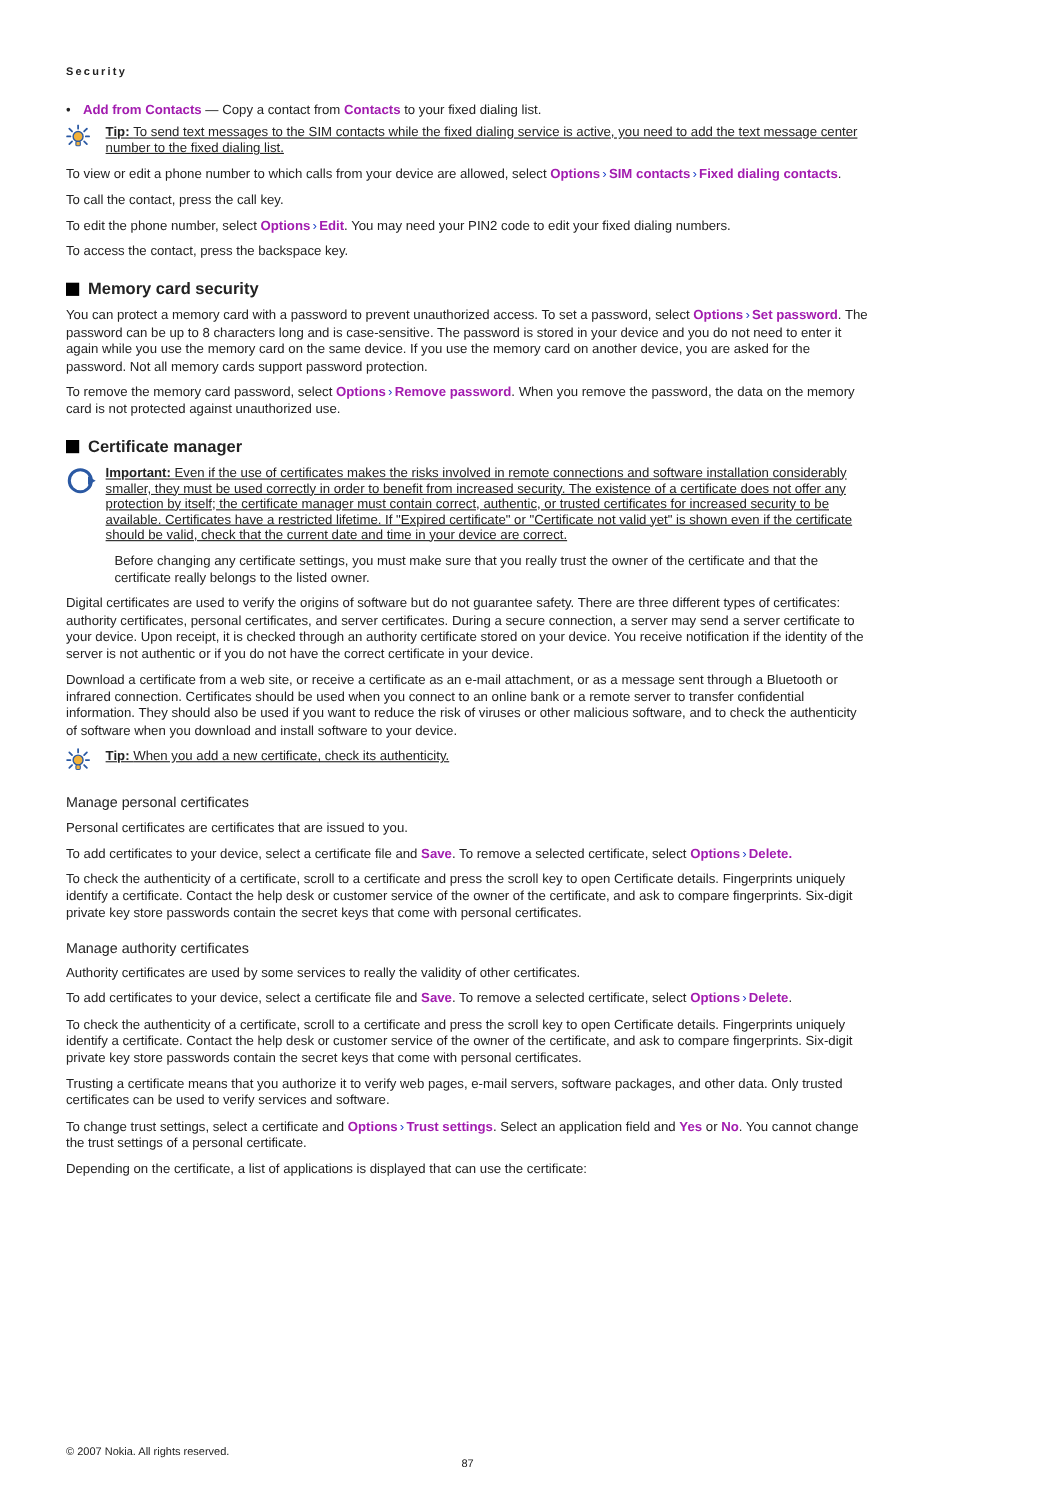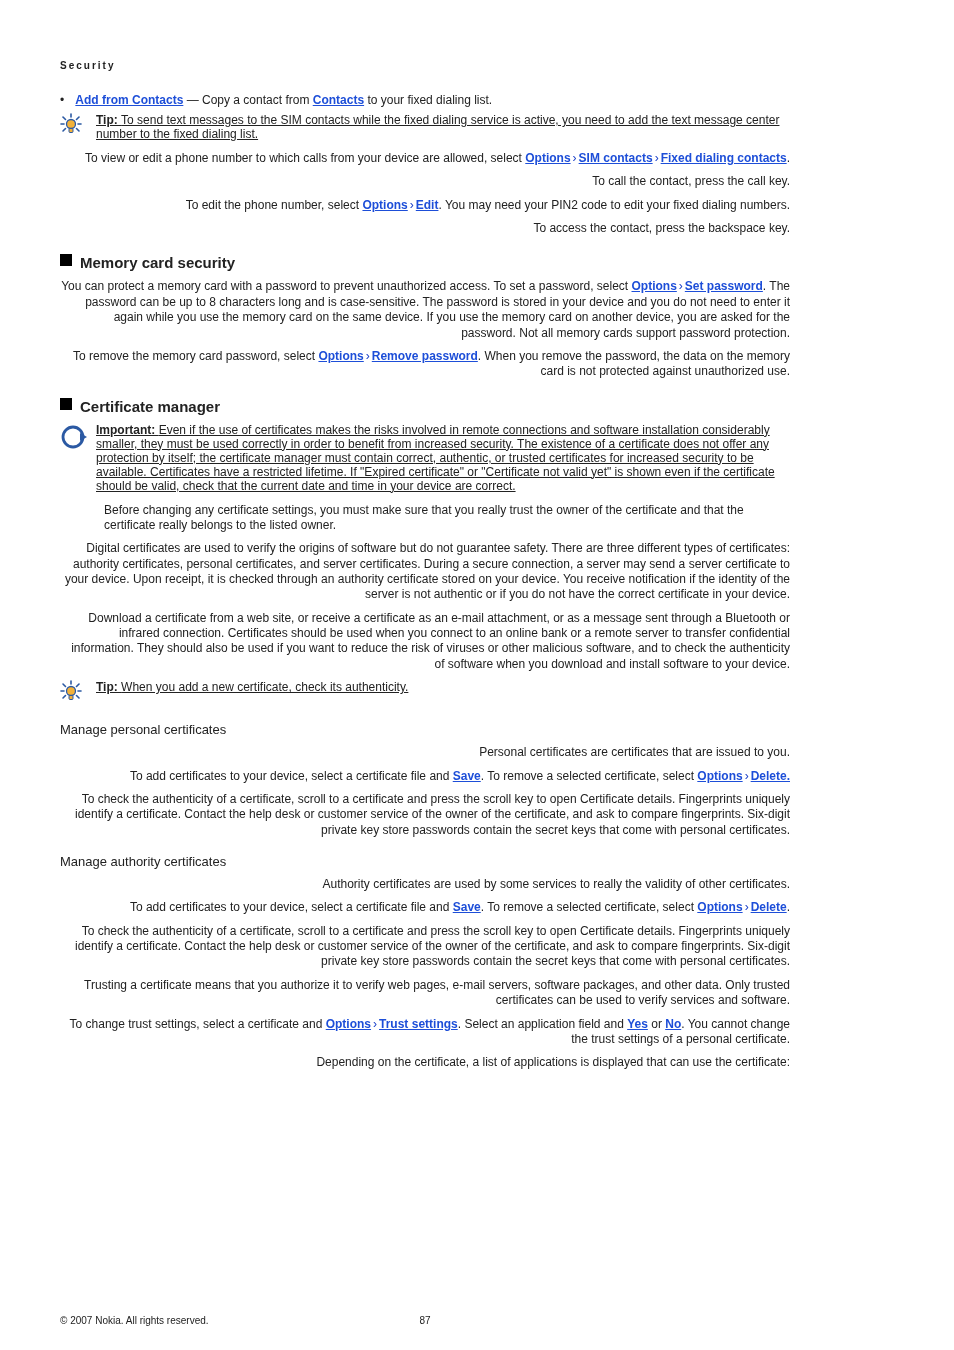--- a/index.html
+++ b/index.html
@@ -23,49 +23,49 @@
     font-weight: bold;
     margin-bottom: 22px;
   }
   .bullet-line {
     margin: 4px 0 6px 0;
   }
   .bullet-line .dot {
     display: inline-block;
     width: 12px;
   }
-  .link { color: #1d4ed8; text-decoration: underline; }
+  .link { color: #a21caf; }
   .strong { font-weight: bold; }
   .tip-row, .important-row {
     display: flex;
     align-items: flex-start;
     margin: 6px 0 10px 0;
     text-decoration: underline;
   }
   .tip-icon, .imp-icon {
     width: 36px;
     flex: 0 0 36px;
     display: flex;
     justify-content: flex-start;
     align-items: flex-start;
   }
   .tip-body, .imp-body {
     flex: 1;
   }
   .para {
     margin: 8px 0;
     line-height: 1.28;
-    text-align: right;
   }
   .indent-para {
     margin: 8px 0 8px 44px;
     line-height: 1.28;
   }
   .h2-row {
     display: flex;
+    align-items: center;
     margin: 18px 0 8px 0;
   }
   .h2-box {
     width: 12px;
     height: 12px;
     background: #000;
     margin-right: 8px;
   }
   .h2-text {
     font-size: 15px;
@@ -80,21 +80,21 @@
   .footer {
     position: absolute;
     bottom: 24px;
     left: 60px;
     right: 60px;
     font-size: 10px;
     display: flex;
     justify-content: flex-end;
   }
   .footer .copy { flex: 1; }
-  .footer .pageno { position: absolute; left: 50%; transform: translateX(-50%); }
+  .footer .pageno { position: absolute; left: 50%; transform: translateX(-50%); margin-top: 11px; }
 </style>
 </head>
 <body>
 
 <div class="page">
 
   <div class="running-head">Security</div>
 
   <div class="bullet-line">
     <span class="dot">•</span>

